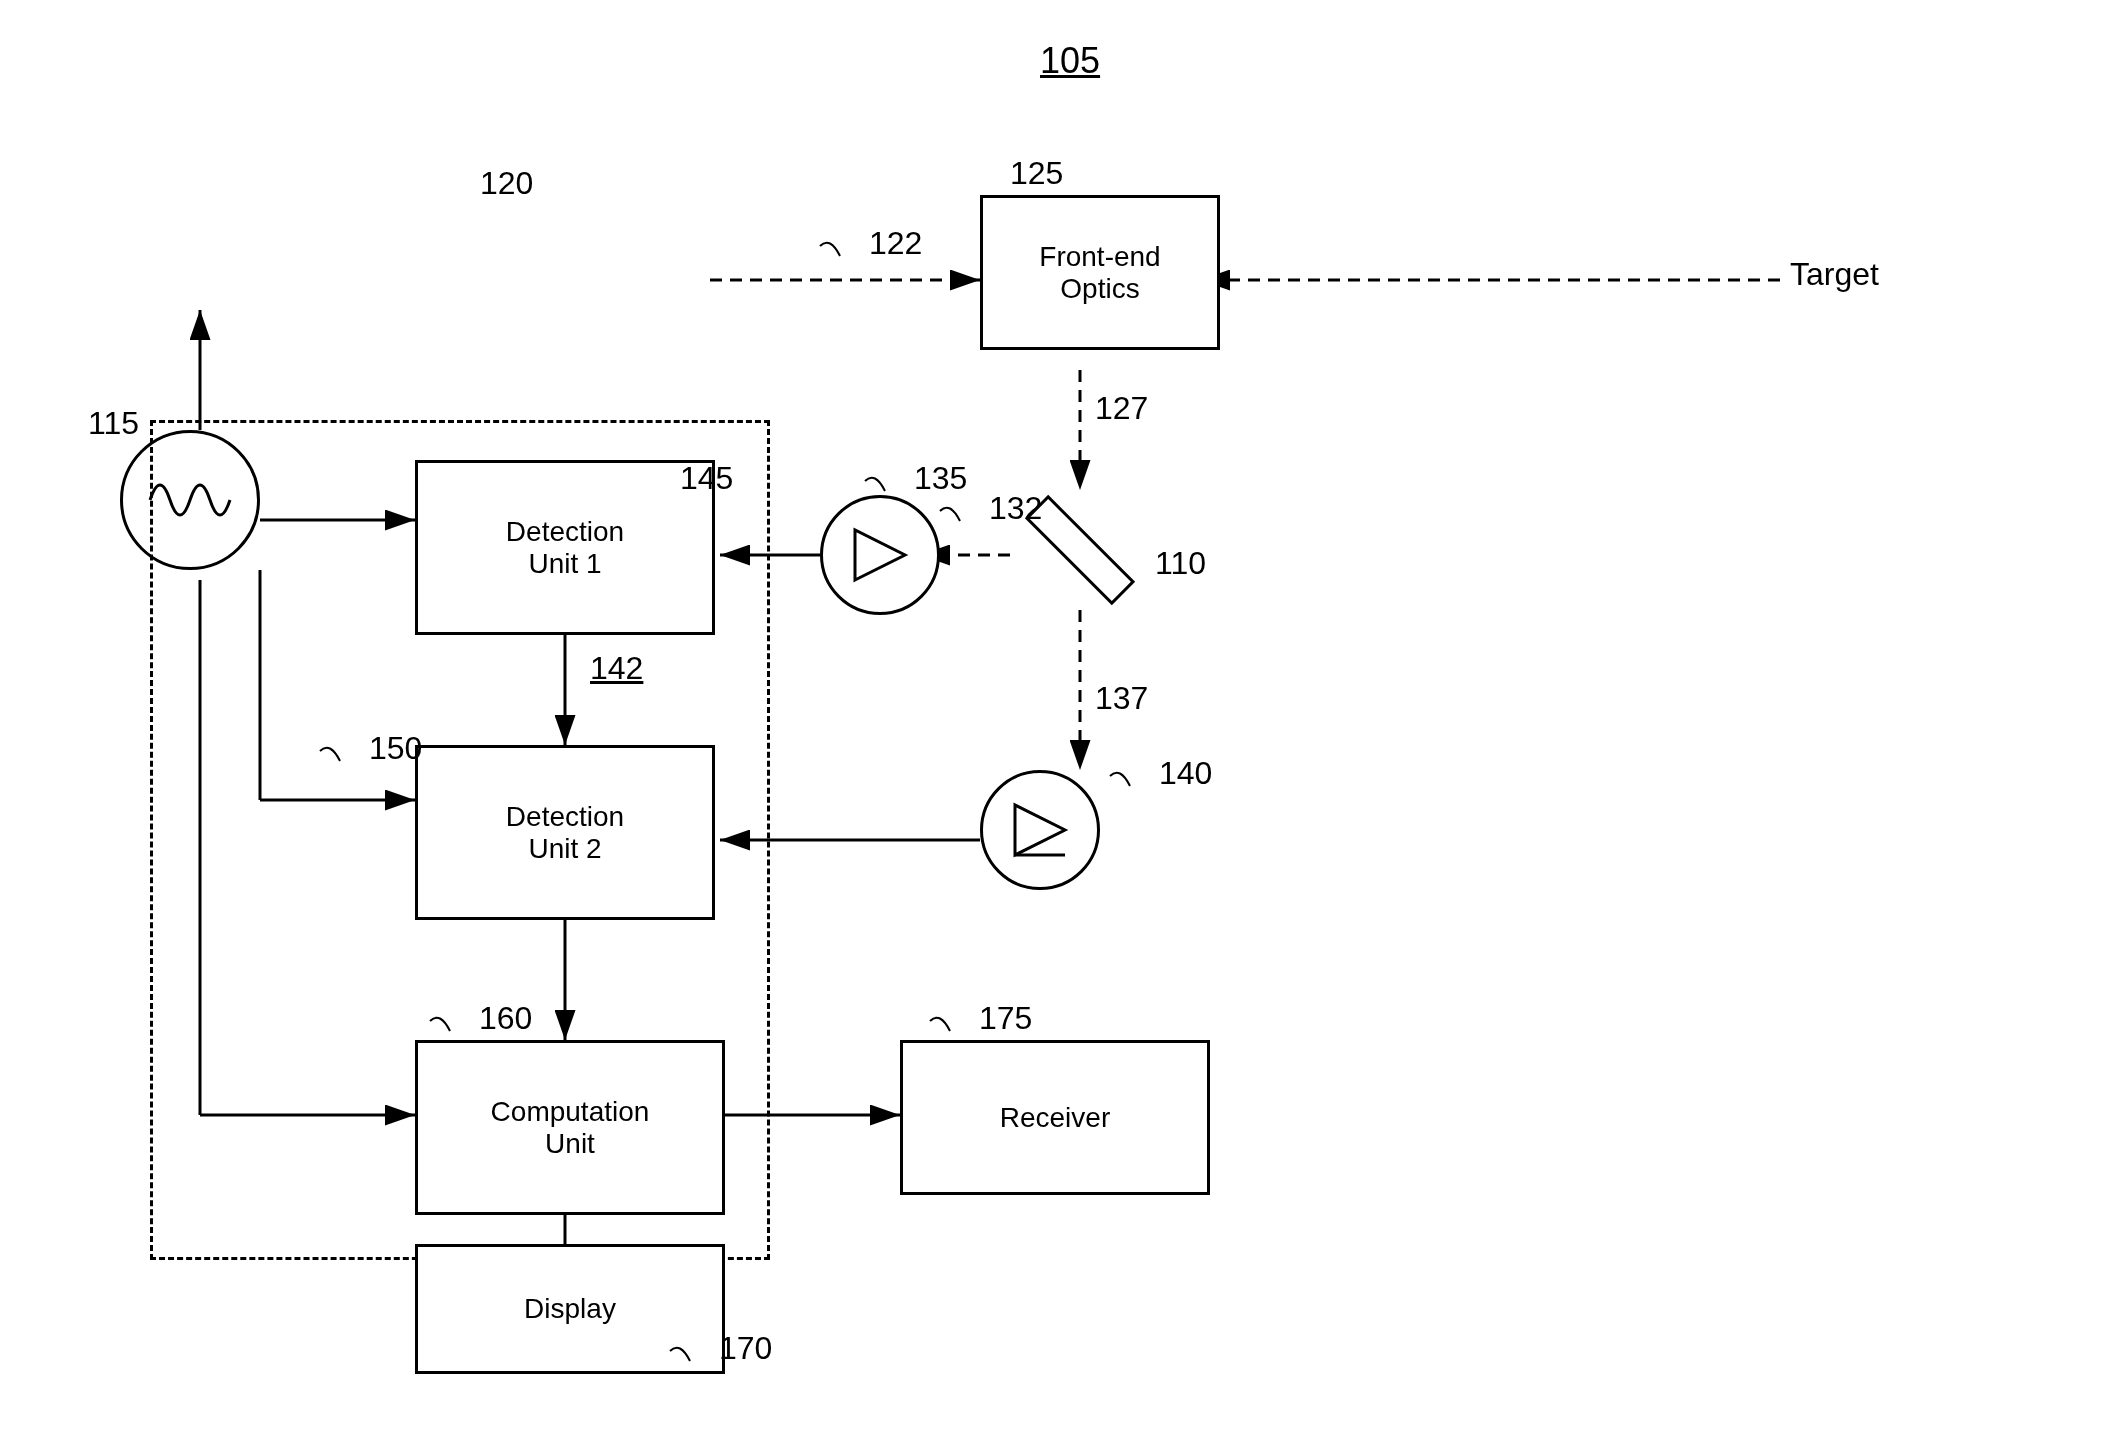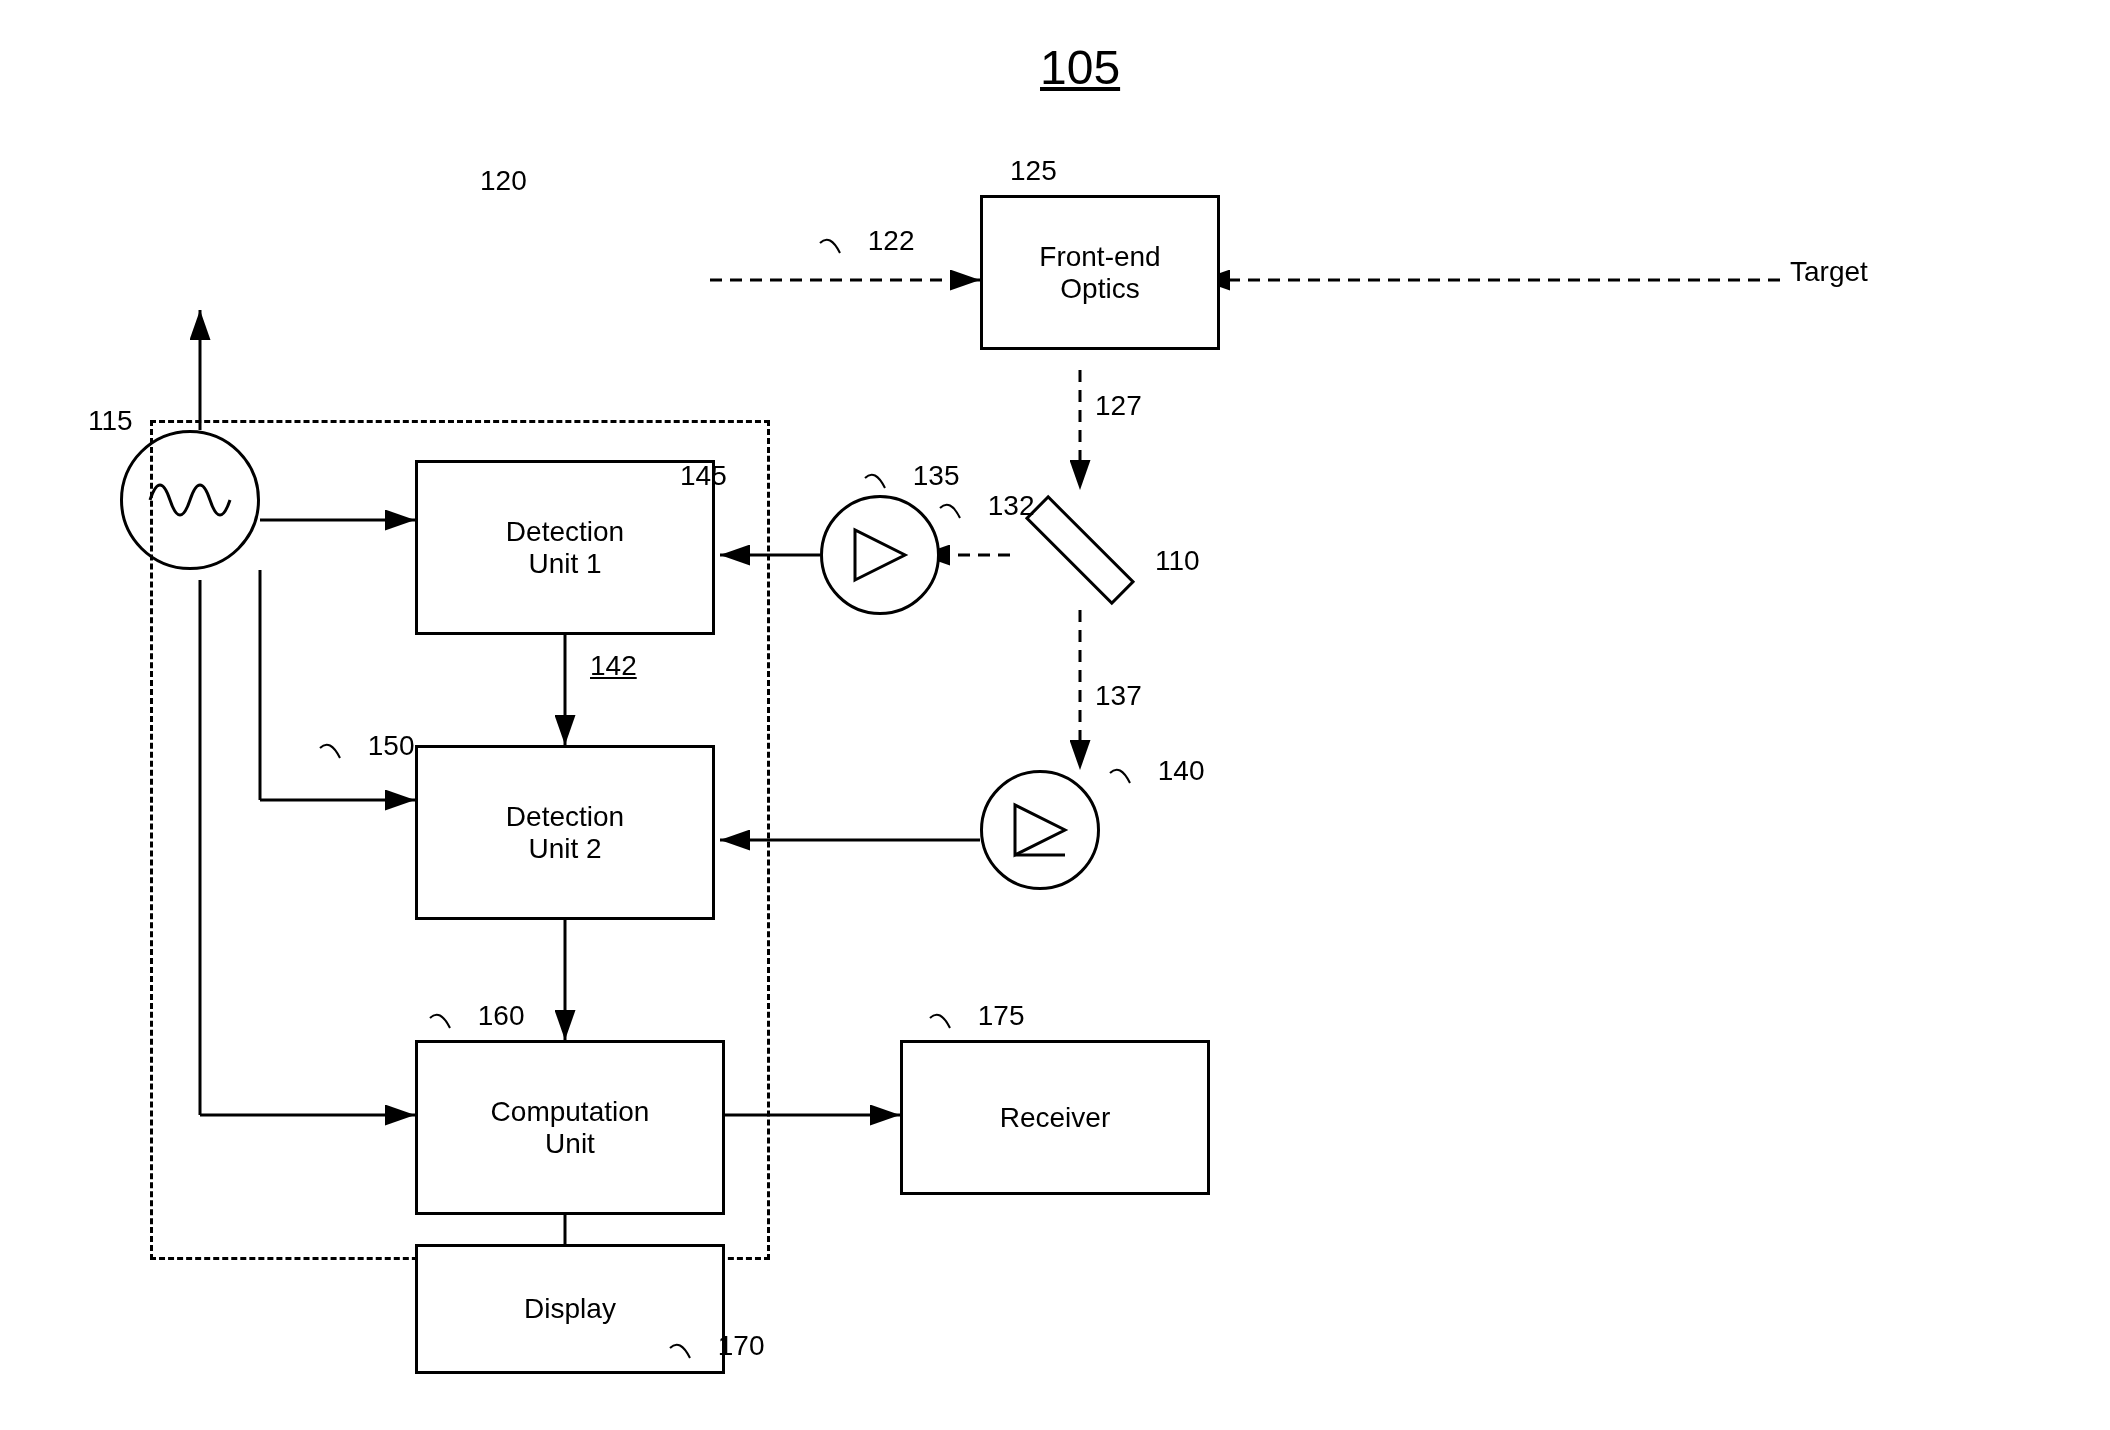--- a/index.html
+++ b/index.html
@@ -11,21 +11,21 @@
       overflow: hidden;
       position: relative;
     }
     .diagram-container {
       position: relative;
       width: 2110px;
       height: 1430px;
     }
     .label {
       position: absolute;
-      font-size: 28px;
+      font-size: 32px;
       font-weight: normal;
       color: #000;
     }
     .label-underline {
       text-decoration: underline;
     }
     .box {
       position: absolute;
       border: 3px solid #000;
       background: #fff;
@@ -104,21 +104,21 @@
 
     <line x1="200" y1="580" x2="200" y2="1115" stroke="#000" stroke-width="3"></line>
     <line x1="200" y1="1115" x2="415" y2="1115" stroke="#000" stroke-width="3" marker-end="url(#arrowhead)"></line>
 
     <line x1="720" y1="1115" x2="900" y2="1115" stroke="#000" stroke-width="3" marker-end="url(#arrowhead)"></line>
 
     <line x1="565" y1="1200" x2="565" y2="1285" stroke="#000" stroke-width="3" marker-end="url(#arrowhead)"></line>
 
   </svg>
 
-  <div class="label label-underline" style="left: 1040px; top: 40px; font-size: 48px; text-decoration: underline;">105</div>
+  <div class="label label-underline" style="left: 1040px; top: 40px; font-size: 36px; text-decoration: underline;">105</div>
 
   <div class="circle-symbol" style="left: 120px; top: 430px; width: 140px; height: 140px;">
     <svg width="100" height="80" viewBox="0 0 100 80">
       <path d="M10,40 Q20,10 30,40 Q40,70 50,40 Q60,10 70,40 Q80,70 90,40" fill="none" stroke="#000" stroke-width="3"></path>
     </svg>
   </div>
 
   <div class="label" style="left: 88px; top: 405px; text-align: center;">115</div>
 
 

